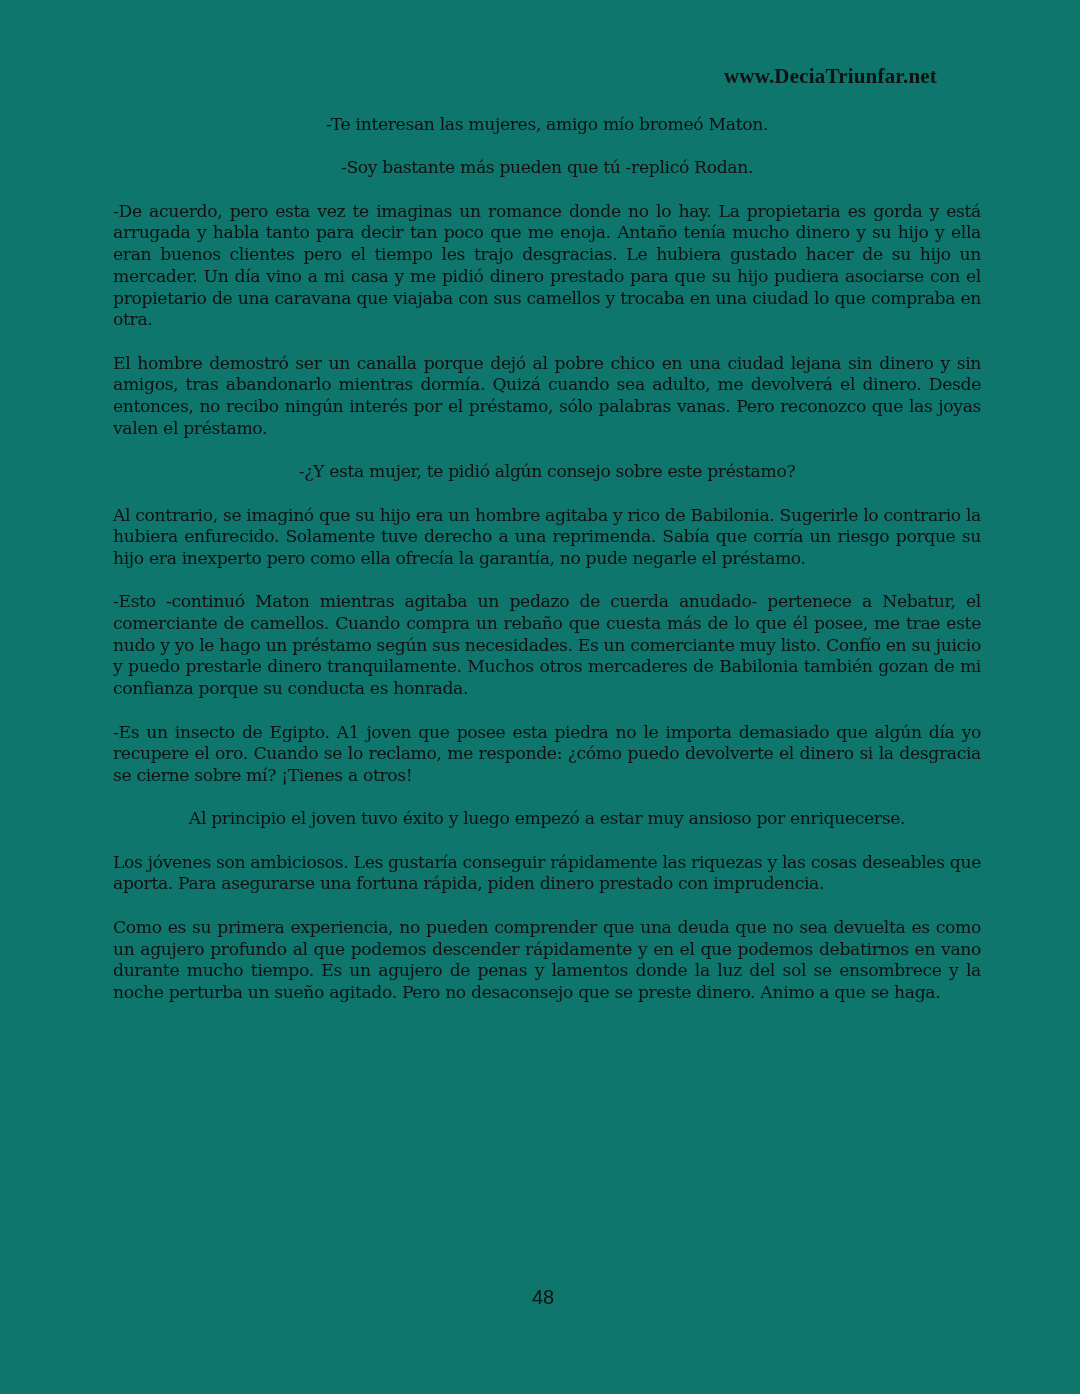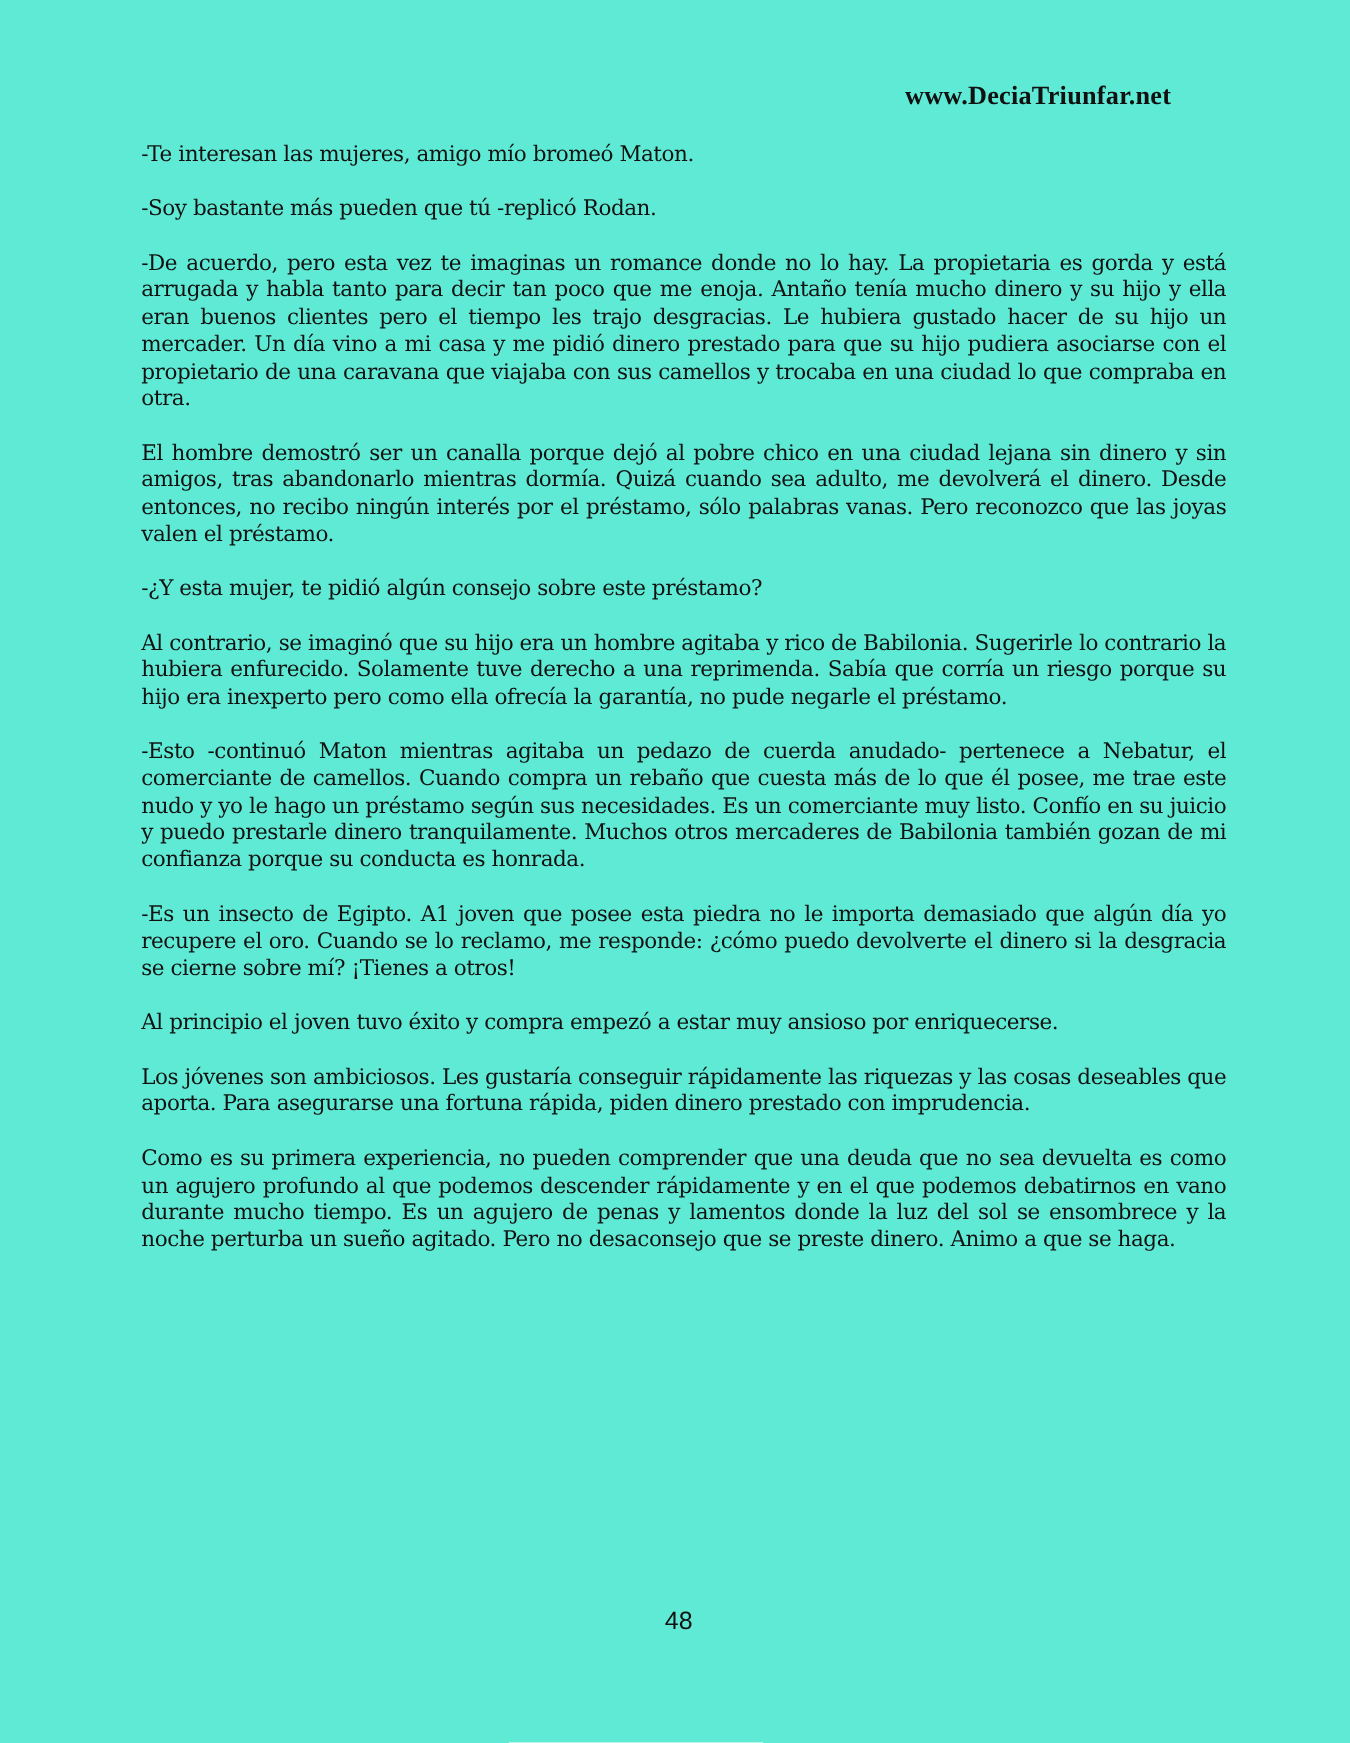--- a/index.html
+++ b/index.html
@@ -1,31 +1,31 @@
 <!DOCTYPE html>
 <html><head>
 <meta charset="utf-8">
 <style>
   html, body { margin: 0; padding: 0; background: #ffffff; }
   body { width: 1080px; height: 1394px; position: relative; overflow: hidden; }
-  .page { position: absolute; left: 0; top: 0; width: 1080px; height: 1394px; background: #5eead4; }
+  .page { position: absolute; left: 0; top: 0; width: 1080px; height: 1394px; background: #0f766e; }
   .header {
     position: absolute; top: 64px; right: 143px;
     font-family: "Liberation Serif", "DejaVu Serif", serif;
     font-weight: bold; font-size: 21px; color: #111;
     letter-spacing: 0.2px;
   }
   .body-text {
     position: absolute; left: 113px; top: 114px; width: 868px;
     font-family: "DejaVu Serif", "Liberation Serif", serif;
     font-size: 17.2px; line-height: 21.7px; color: #111;
     letter-spacing: -0.35px;
   }
   .para { margin: 0 0 21.7px 0; text-align: justify; }
-  .para.left { text-align: left; }
+  .para.left { text-align: center; }
   .page-number {
     position: absolute; top: 1286px; left: 0; width: 1086px; text-align: center;
     font-family: "Liberation Sans", "DejaVu Sans", sans-serif;
     font-size: 20px; color: #111;
   }
 </style>
 </head>
 <body>
 
 <div class="page">
@@ -33,19 +33,19 @@
 
   <div class="body-text">
     <p class="para left">-Te interesan las mujeres, amigo mío bromeó Maton.</p>
     <p class="para left">-Soy bastante más pueden que tú -replicó Rodan.</p>
     <p class="para">-De acuerdo, pero esta vez te imaginas un romance donde no lo hay. La propietaria es gorda y está arrugada y habla tanto para decir tan poco que me enoja. Antaño tenía mucho dinero y su hijo y ella eran buenos clientes pero el tiempo les trajo desgracias. Le hubiera gustado hacer de su hijo un mercader. Un día vino a mi casa y me pidió dinero prestado para que su hijo pudiera asociarse con el propietario de una caravana que viajaba con sus camellos y trocaba en una ciudad lo que compraba en otra.</p>
     <p class="para">El hombre demostró ser un canalla porque dejó al pobre chico en una ciudad lejana sin dinero y sin amigos, tras abandonarlo mientras dormía. Quizá cuando sea adulto, me devolverá el dinero. Desde entonces, no recibo ningún interés por el préstamo, sólo palabras vanas. Pero reconozco que las joyas valen el préstamo.</p>
     <p class="para left">-¿Y esta mujer, te pidió algún consejo sobre este préstamo?</p>
     <p class="para">Al contrario, se imaginó que su hijo era un hombre agitaba y rico de Babilonia. Sugerirle lo contrario la hubiera enfurecido. Solamente tuve derecho a una reprimenda. Sabía que corría un riesgo porque su hijo era inexperto pero como ella ofrecía la garantía, no pude negarle el préstamo.</p>
     <p class="para">-Esto -continuó Maton mientras agitaba un pedazo de cuerda anudado- pertenece a Nebatur, el comerciante de camellos. Cuando compra un rebaño que cuesta más de lo que él posee, me trae este nudo y yo le hago un préstamo según sus necesidades. Es un comerciante muy listo. Confío en su juicio y puedo prestarle dinero tranquilamente. Muchos otros mercaderes de Babilonia también gozan de mi confianza porque su conducta es honrada.</p>
     <p class="para">-Es un insecto de Egipto. A1 joven que posee esta piedra no le importa demasiado que algún día yo recupere el oro. Cuando se lo reclamo, me responde: ¿cómo puedo devolverte el dinero si la desgracia se cierne sobre mí? ¡Tienes a otros!</p>
-    <p class="para left">Al principio el joven tuvo éxito y compra empezó a estar muy ansioso por enriquecerse.</p>
+    <p class="para left">Al principio el joven tuvo éxito y luego empezó a estar muy ansioso por enriquecerse.</p>
     <p class="para">Los jóvenes son ambiciosos. Les gustaría conseguir rápidamente las riquezas y las cosas deseables que aporta. Para asegurarse una fortuna rápida, piden dinero prestado con imprudencia.</p>
     <p class="para">Como es su primera experiencia, no pueden comprender que una deuda que no sea devuelta es como un agujero profundo al que podemos descender rápidamente y en el que podemos debatirnos en vano durante mucho tiempo. Es un agujero de penas y lamentos donde la luz del sol se ensombrece y la noche perturba un sueño agitado. Pero no desaconsejo que se preste dinero. Animo a que se haga.</p>
   </div>
 
   <div class="page-number">48</div>
 </div>
 
 </body></html>

